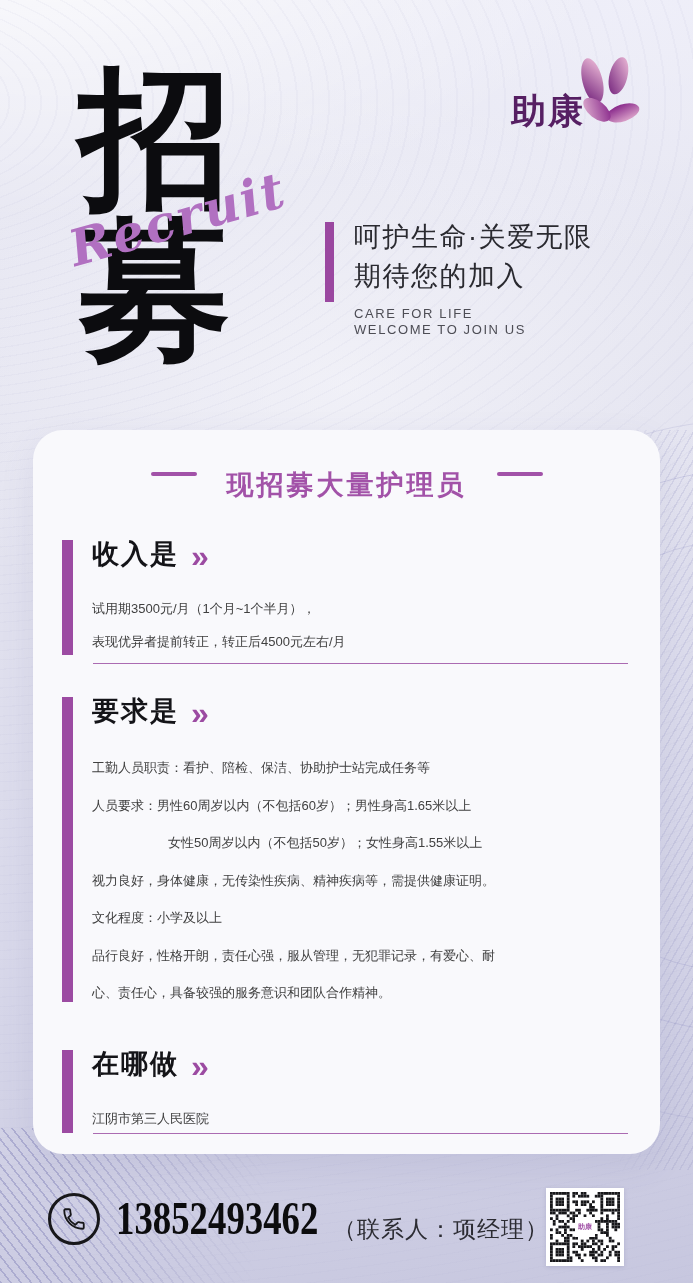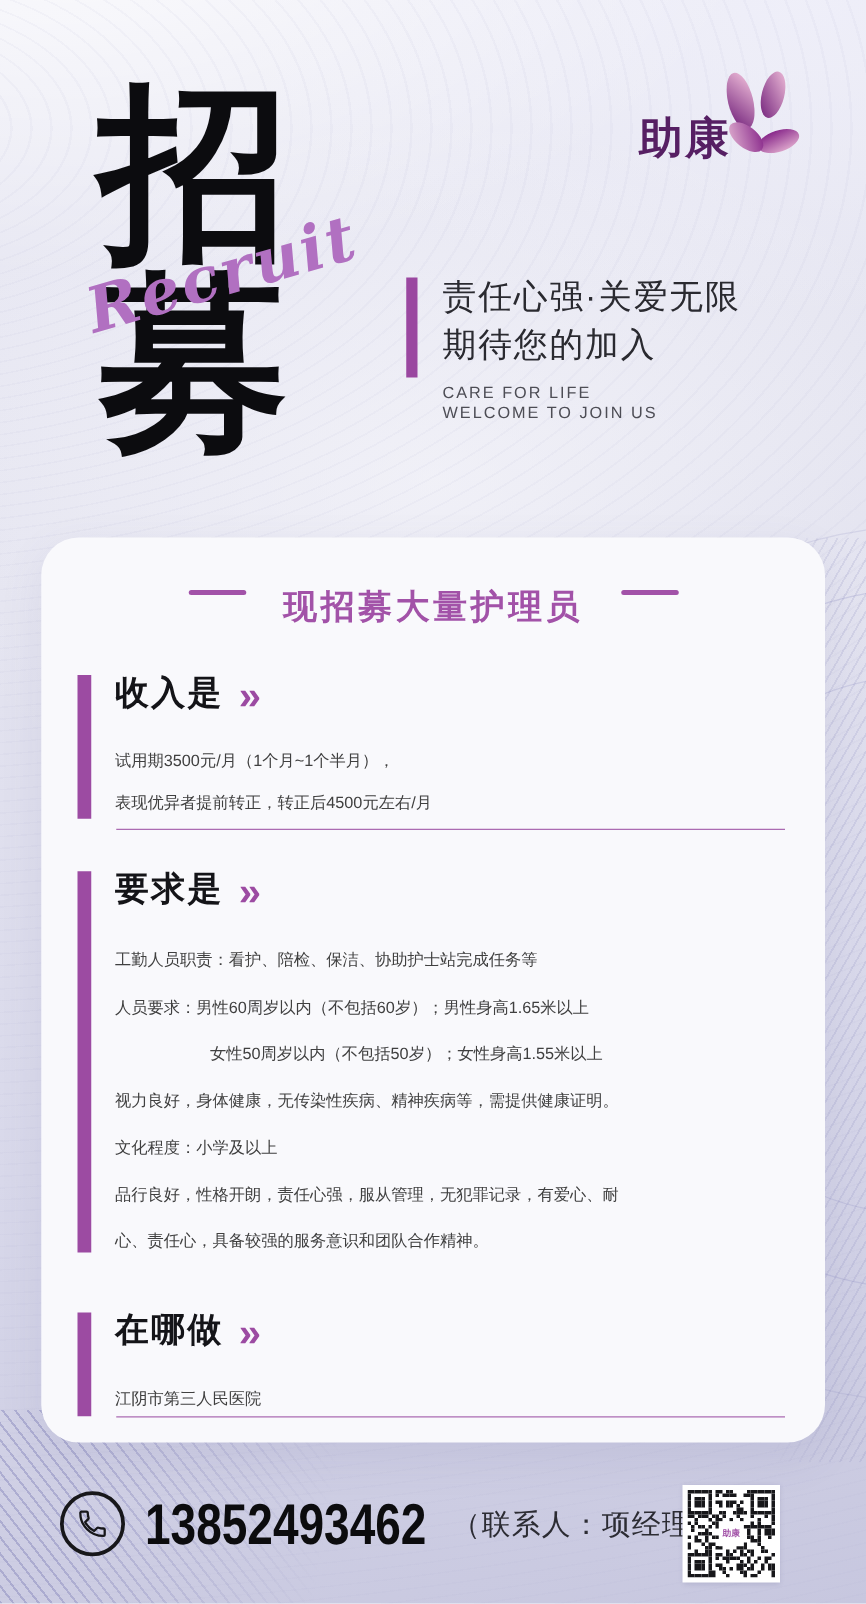--- a/index.html
+++ b/index.html
@@ -68,21 +68,21 @@
   .lh37 .body-line{line-height:37.5px;}
   .body-line.indent{padding-left:76px;}
   .divider{position:absolute;left:60px;right:32px;border-top:1px solid rgba(158,82,164,.85);}
   .divider.d1{top:233px;}
   .divider.d2{top:703px;}
   .sec1{top:108px;height:117px;}
   .sec2{top:265px;height:307px;}
   .sec3{top:618px;height:85px;}
 
   
-  .phone-row{position:absolute;left:48px;top:1192px;display:flex;align-items:center;}
+  .phone-row{position:absolute;left:48px;top:1192px;display:flex;align-items:flex-end;font-family:Liberation Serif, serif;}
   .phone-circle{width:46px;height:46px;border:3px solid #17171a;border-radius:50%;
     display:flex;align-items:center;justify-content:center;flex:none;}
   .phone-number{margin-left:16px;font-size:46px;font-weight:800;color:#0c0c0e;
     display:inline-block;transform:scaleX(.8);transform-origin:left center;letter-spacing:0;}
   .contact-note{margin-left:-36px;font-size:23px;color:#2c2c33;letter-spacing:1px;}
   .qr{position:absolute;left:546px;top:1188px;width:78px;height:78px;background:#fff;
     box-shadow:0 1px 4px rgba(80,80,120,.18);display:flex;align-items:center;justify-content:center;}
   .qr svg{width:70px;height:70px;fill:#17171a;}
   .qr-center{position:absolute;width:20px;height:20px;left:29px;top:29px;background:#fff;
     display:flex;align-items:center;justify-content:center;font-size:7px;color:#a04fa6;font-weight:bold;}
@@ -124,21 +124,21 @@
 
   <div class="big-title">
     <div>招</div>
     <div>募</div>
   </div>
   <div class="script-overlay">Recruit</div>
 
   <div class="slogan">
     <div class="slogan-bar"></div>
     <div>
-      <div class="slogan-cn">责任心强·关爱无限</div>
+      <div class="slogan-cn">呵护生命·关爱无限</div>
       <div class="slogan-cn">期待您的加入</div>
       <div class="slogan-en">
         <div>CARE FOR LIFE</div>
         <div>WELCOME TO JOIN US</div>
       </div>
     </div>
   </div>
 
   <div class="card">
     <div class="card-header">

